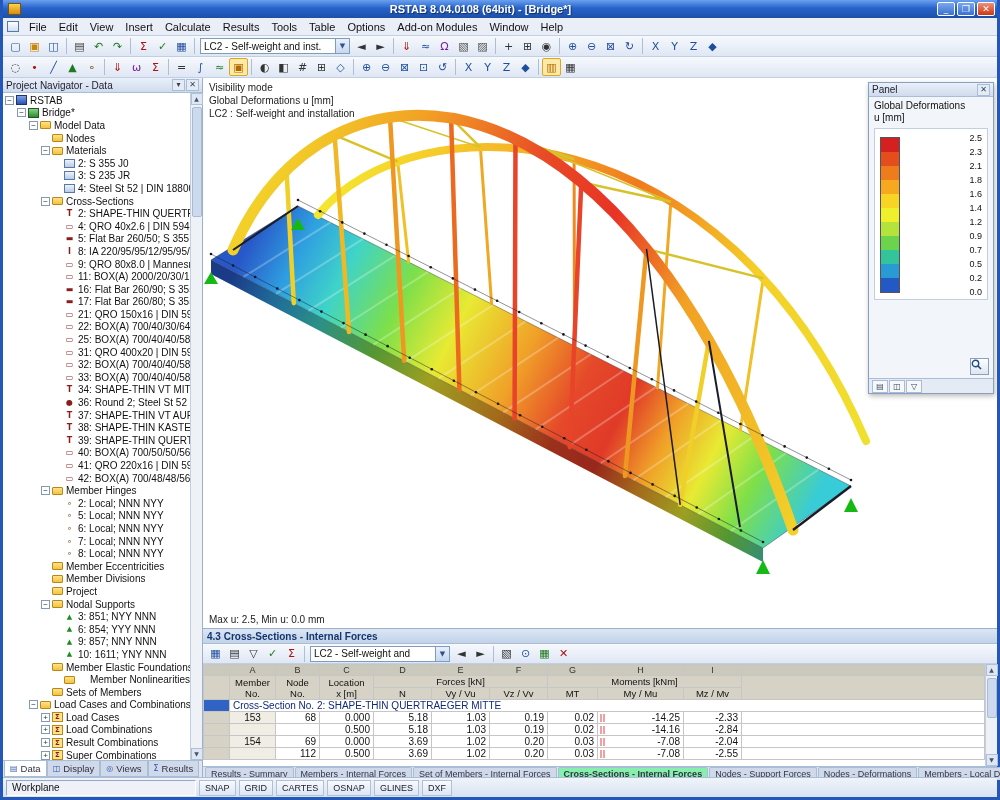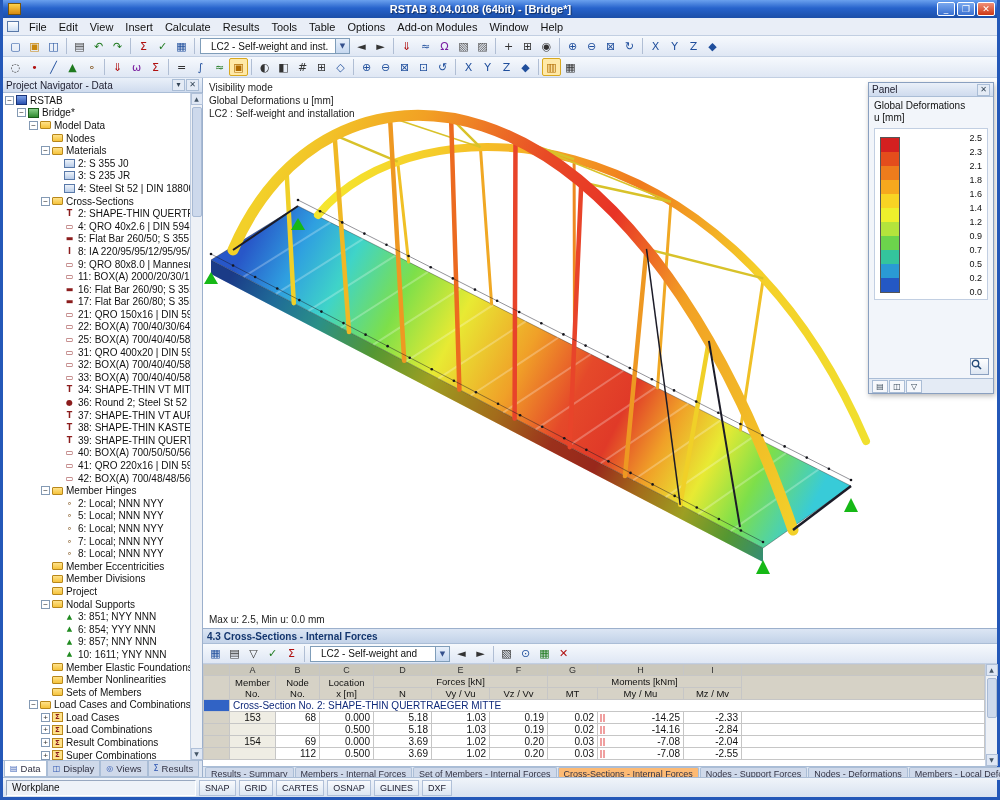--- a/index.html
+++ b/index.html
@@ -17,21 +17,21 @@
 
   
   .menubar{height:18px;flex:none;background:#e9eef7;border-bottom:1px solid #c2cfe2;display:flex;align-items:center;padding-left:2px}
   .mdiicon{width:12px;height:11px;background:linear-gradient(#fff,#cfe0f4);border:1px solid #5878a8;margin:0 4px 0 2px;flex:none}
   .menu-item{padding:2px 6px;color:#111;white-space:nowrap}
   .toolbar{height:21px;flex:none;background:linear-gradient(#f6f9fd,#dfe7f4);border-bottom:1px solid #c2cfe2;display:flex;align-items:center;padding:0 3px;overflow:hidden}
   .tbi{width:19px;height:18px;flex:none;display:flex;align-items:center;justify-content:center;font-family:"DejaVu Sans",sans-serif;font-size:11px;border:1px solid transparent;border-radius:2px}
   .tbi.hl{background:#ffe9a8;border-color:#d8a820}
   .tbsep{width:1px;height:16px;background:#b0bed4;margin:0 3px;flex:none}
   .tbcombo{display:flex;align-items:center;width:150px;height:16px;background:#fff;border:1px solid #7f9db9;margin:0 2px;font-size:10px;flex:none}
-  .tbcombo .val{flex:1;padding:0 10px;white-space:nowrap;overflow:hidden}
+  .tbcombo .val{flex:1;padding:0 3px;white-space:nowrap;overflow:hidden}
   .tbcombo .arr{width:14px;height:100%;background:linear-gradient(#e8f0fb,#c6d8f0);border-left:1px solid #7f9db9;font-size:7px;display:flex;align-items:center;justify-content:center;color:#34508c;font-family:"DejaVu Sans",sans-serif}
 
   
   .workspace{flex:1;display:flex;min-height:0}
 
   
   .navigator{width:200px;flex:none;display:flex;flex-direction:column;background:#a3a3a3;border-right:1px solid #9cb0cc}
   .nav-title{height:15px;flex:none;background:linear-gradient(#eaf0f9,#cfdbee);border-bottom:1px solid #aabdd6;display:flex;align-items:center;font-size:10px;padding:0 3px;color:#223}
   .nav-title .t{flex:1;overflow:hidden;white-space:nowrap}
   .nbtn{width:13px;height:12px;border:1px solid #aabdd6;background:#e4ebf5;font-size:8px;line-height:10px;text-align:center;color:#345;margin-left:1px;font-family:"DejaVu Sans",sans-serif}
@@ -98,21 +98,21 @@
   .ctr{text-align:right}
   .num{text-align:right}
   td.my{position:relative}
   .bars{position:absolute;left:2px;top:2px;display:flex;gap:1px}
   .mybar{display:block;width:2px;height:8px;background:#f0a0a0}
   .tp-scroll{width:12px;flex:none;background:#eef1f6;border-left:1px solid #c2cfe2;display:flex;flex-direction:column;align-items:center}
   .tp-scroll .sthumb{height:40px}
 
   .table-tabs{height:14px;flex:none;background:#dde5f1;border-top:1px solid #aabdd6;display:flex;align-items:flex-end;padding-left:2px}
   .ttab{font-size:9px;padding:1px 5px;border:1px solid #aabdd6;border-bottom:none;background:#cfd9ea;color:#334;margin-right:1px;border-radius:2px 2px 0 0;white-space:nowrap}
-  .ttab.active{background:#fdba74;font-weight:normal}
+  .ttab.active{background:#86efac;font-weight:bold}
 
   
   .statusbar{height:20px;flex:none;background:linear-gradient(#f0f4fa,#d8e2f0);border-top:1px solid #aabdd6;display:flex;align-items:center;padding:0 3px;gap:3px;font-size:10px;overflow:hidden}
   .sb-left{width:190px;flex:none;height:16px;line-height:14px;padding:0 5px;background:#eef2f8;border:1px solid;border-color:#98a8c0 #fff #fff #98a8c0;overflow:hidden}
   .sb-toggle{height:16px;padding:0 5px;line-height:14px;font-size:9px;color:#223;border:1px solid #b0c0d8;background:linear-gradient(#f8fafd,#dce6f2)}
   .sb-fields{margin-left:auto;display:flex;gap:3px}
   .sb-field{height:16px;line-height:14px;padding:0 6px;background:#eef2f8;border:1px solid;border-color:#98a8c0 #fff #fff #98a8c0;white-space:nowrap}
 </style>
 </head>
 <body>
@@ -457,21 +457,21 @@
             <div class="trow" style="padding-left: 50px;">
               <span class="texp none"></span>
               <span class="tico ico-sup">▲</span>
               <span class="tlabel">10: 1611; YNY NNN</span>
             </div>
             <div class="trow" style="padding-left: 38px;">
               <span class="texp none"></span>
               <span class="tico ico-folder"></span>
               <span class="tlabel">Member Elastic Foundations</span>
             </div>
-            <div class="trow" style="padding-left: 38px;">
+            <div class="trow" style="padding-left: 38px; justify-content: space-between;">
               <span class="texp none"></span>
               <span class="tico ico-folder"></span>
               <span class="tlabel">Member Nonlinearities</span>
             </div>
             <div class="trow" style="padding-left: 38px;">
               <span class="texp none"></span>
               <span class="tico ico-folder"></span>
               <span class="tlabel">Sets of Members</span>
             </div>
             <div class="trow" style="padding-left: 26px;">

